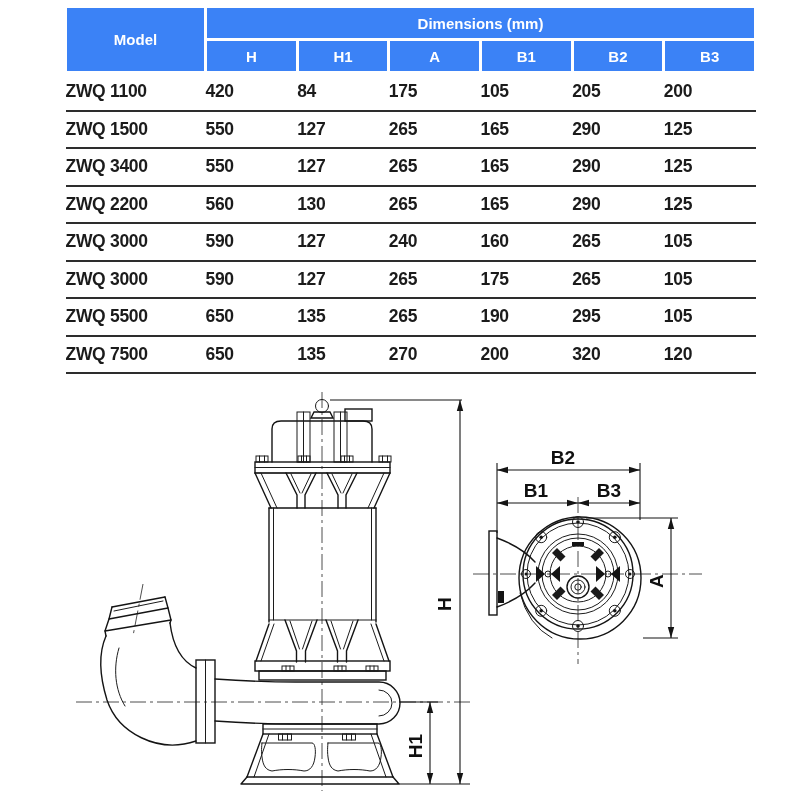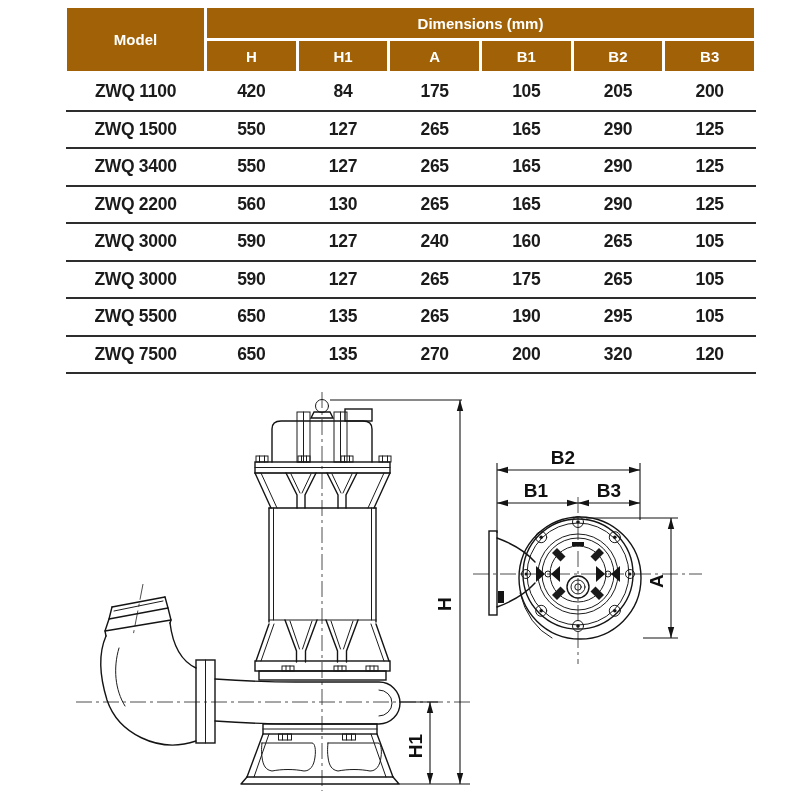--- a/index.html
+++ b/index.html
@@ -2,27 +2,27 @@
 <html><head>
 <meta charset="utf-8">
 <style>
   html,body{margin:0;padding:0;background:#fff;}
   .page{position:relative;width:800px;height:800px;background:#ffffff;
         font-family:"Liberation Sans",sans-serif;overflow:hidden;}
 
   
   .dim-table{position:absolute;left:64px;top:5px;width:693px;
              border-collapse:collapse;table-layout:fixed;}
-  .dim-table thead th{background:#a16207;color:#ffffff;font-weight:bold;
+  .dim-table thead th{background:#3b82f6;color:#ffffff;font-weight:bold;
              font-size:15px;border:3px solid #ffffff;padding:0;letter-spacing:0;}
   .model-th{width:137px;}
   .head-row1 th{height:30px;}
   .head-row2 th{height:30px;}
   .dim-table tbody td{font-size:17.5px;font-weight:bold;color:#1b1b1b;
-             text-align:center;vertical-align:middle;height:35.5px;
+             vertical-align:middle;height:35.5px;
              border-bottom:2px solid #2d2d2d;padding:0;letter-spacing:-0.3px;}
 
   
   .drawing{position:absolute;left:0;top:385px;}
   .ln{stroke:#141414;stroke-width:1.4;fill:none;stroke-linecap:round;}
   .th{stroke:#1c1c1c;stroke-width:1;fill:none;stroke-linecap:round;}
   .cl{stroke:#3a3a3a;stroke-width:0.9;fill:none;stroke-dasharray:16 4 3 4;}
   .dim{stroke:#141414;stroke-width:1.1;fill:none;}
   .fl{fill:#141414;stroke:none;}
   .wedge{stroke:#1a1a1a;stroke-width:7;fill:none;stroke-linecap:butt;}

